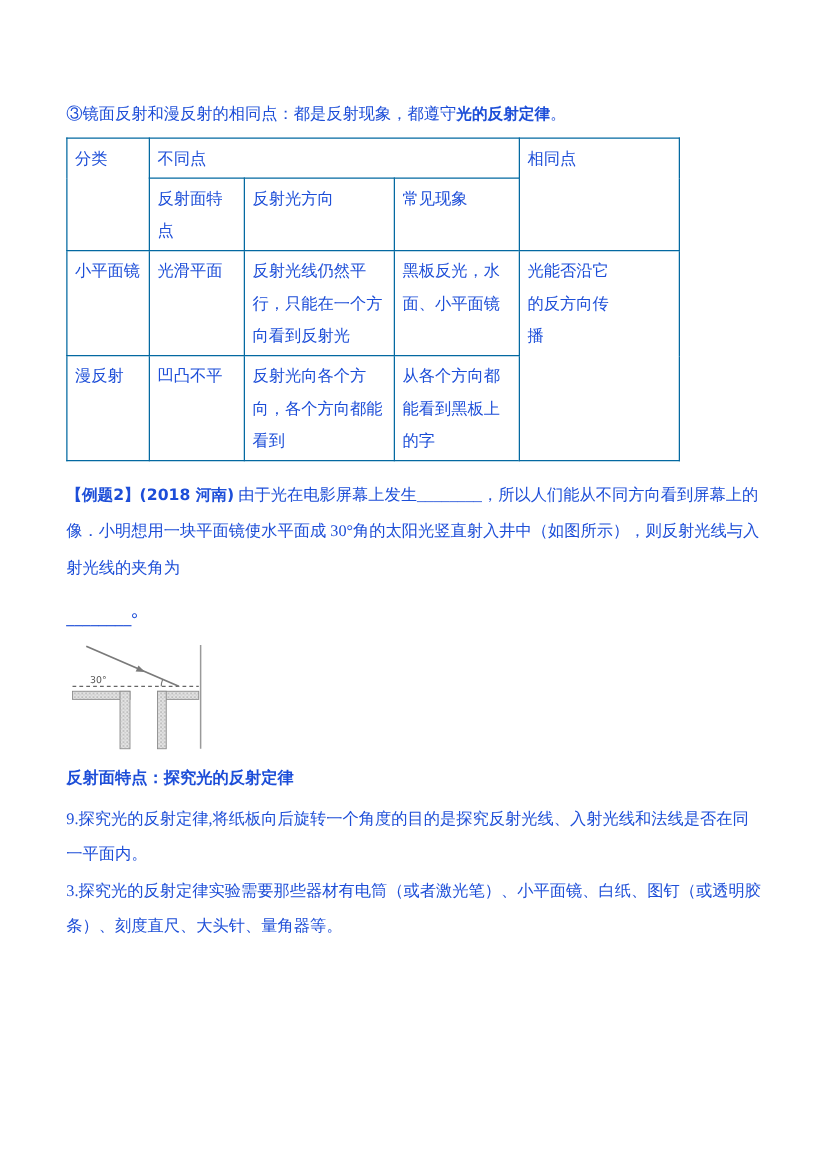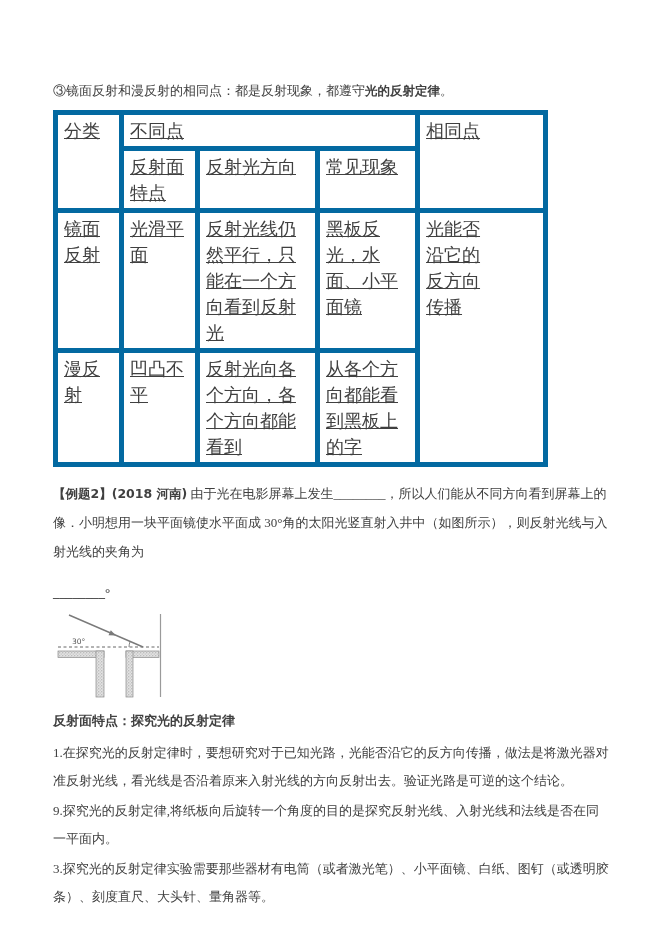--- a/index.html
+++ b/index.html
@@ -3,35 +3,34 @@
 <meta charset="utf-8">
 <style>
   html,body{margin:0;padding:0;background:#888;}
   .page{
     position:relative;
     width:661px;height:935px;
     background:#ffffff;
     box-sizing:border-box;
     padding:78px 50px 0 53px;
     font-family:"Liberation Serif","DejaVu Serif",serif;
-    font-size:13px;color:#404040;
+    font-size:13px;color:#1d4ed8;
     overflow:hidden;
   }
   p{margin:0;}
   .intro-line{line-height:26px;margin-bottom:6px;}
   .intro-line b{font-family:"DejaVu Sans","Liberation Sans",sans-serif;font-size:12.5px;}
   .table-caption{font-weight:bold;font-family:"DejaVu Sans","Liberation Sans",sans-serif;font-size:13px;line-height:24px;margin-bottom:7px;}
   table.cmp{border-collapse:collapse;table-layout:fixed;width:490px;margin:0 0 12px 0;}
   table.cmp td{
-    border:5px solid #0369a1;
+    border:1px solid #0369a1;
     vertical-align:top;
     padding:3px 6px 2px 6px;
-    font-size:18px;
+    font-size:13px;
     line-height:26px;
-    text-decoration:underline;
   }
   .sim-body span{display:block;width:70px;}
   .example-paragraph{line-height:29px;}
   .example-paragraph .ex-label{font-weight:bold;font-family:"DejaVu Sans","Liberation Sans",sans-serif;font-size:12.5px;text-align:center;}
   .blank{letter-spacing:0;}
   .blank-degree-line{line-height:26px;margin:14px 0 4px 0;font-weight:bold;}
   .figure-wrap{margin:2px 0 8px 3px;height:90px;}
   .section-title{font-weight:bold;font-family:"DejaVu Sans","Liberation Sans",sans-serif;font-size:13px;line-height:26px;margin:2px 0 5px 0;}
   .lead-paragraph{line-height:28px;text-indent:2em;margin-bottom:2px;}
   .note-point{line-height:28px;margin-bottom:2px;}
@@ -57,21 +56,21 @@
         <td rowspan="2">分类</td>
         <td colspan="3">不同点</td>
         <td rowspan="2">相同点</td>
       </tr>
       <tr>
         <td>反射面特点</td>
         <td>反射光方向</td>
         <td>常见现象</td>
       </tr>
       <tr>
-        <td>镜面反射</td>
+        <td>小平面镜</td>
         <td>光滑平面</td>
         <td>反射光线仍然平行，只能在一个方向看到反射光</td>
         <td>黑板反光，水面、小平面镜</td>
         <td rowspan="2" class="sim-body">
             <span>光能否沿它的反方向传播</span>
           </td>
       </tr>
       <tr>
         <td>漫反射</td>
         <td>凹凸不平</td>
@@ -110,17 +109,16 @@
       <rect x="70" y="41" width="33" height="6.5" fill="url(#stipple)" stroke="#8a8a8a" stroke-width="0.7"></rect>
       <rect x="70" y="41" width="7" height="46" fill="url(#stipple)" stroke="#8a8a8a" stroke-width="0.7"></rect>
 
       <line x1="104.5" y1="4" x2="104.5" y2="87" stroke="#9a9a9a" stroke-width="1.2"></line>
     </svg>
   </div>
 
   <p class="section-title">反射面特点：探究光的反射定律</p>
 
 
-  <p class="note-point">1.在探究光的反射定律时，要想研究对于已知光路，光能否沿它的反方向传播，做法是将激光器对准反射光线，看光线是否沿着原来入射光线的方向反射出去。验证光路是可逆的这个结论。</p>
   <p class="note-point">9.探究光的反射定律,将纸板向后旋转一个角度的目的是探究反射光线、入射光线和法线是否在同一平面内。</p>
   <p class="note-point">3.探究光的反射定律实验需要那些器材有电筒（或者激光笔）、小平面镜、白纸、图钉（或透明胶条）、刻度直尺、大头针、量角器等。</p>
 
 </div>
 
 </body></html>

